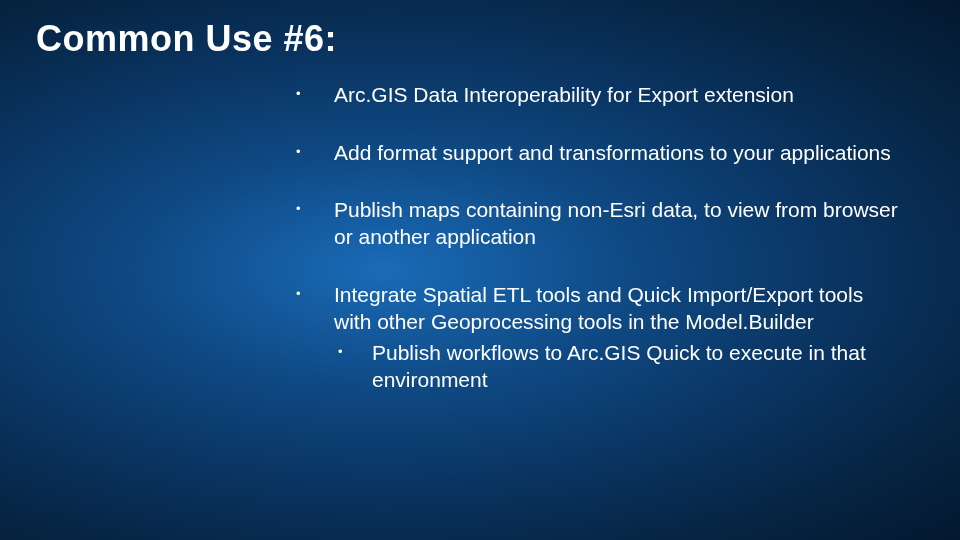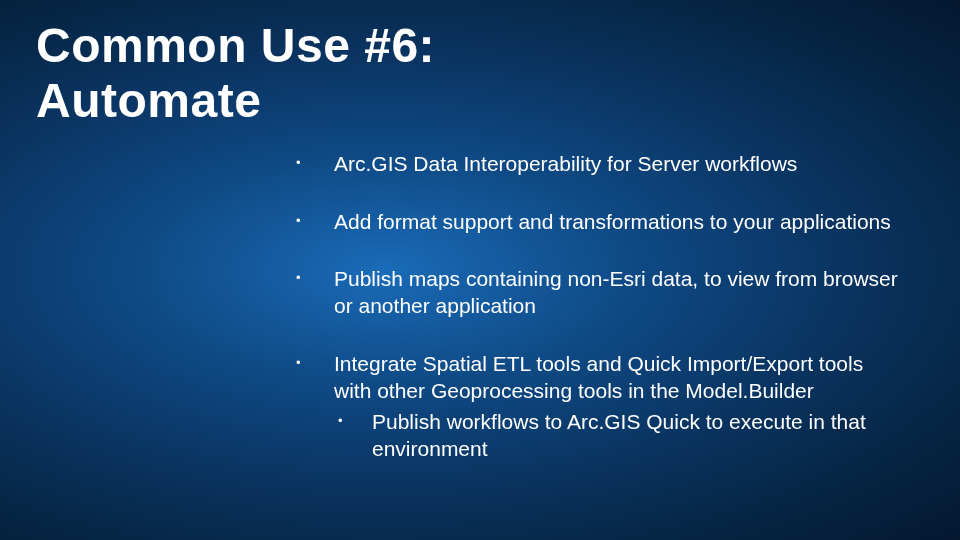--- a/index.html
+++ b/index.html
@@ -15,21 +15,21 @@
       color: #ffffff;
       overflow: hidden;
       position: relative;
     }
     .slide {
       width: 100%;
       height: 100%;
       padding: 18px 40px 20px 36px;
     }
     .title {
-      font-size: 48px;
+      font-size: 36px;
       font-weight: bold;
       line-height: 1.15;
       margin-bottom: 22px;
       letter-spacing: 0.5px;
     }
     .bullets {
       padding-left: 260px;
       padding-right: 20px;
     }
     .bullet {
@@ -65,28 +65,27 @@
     .sub-bullet .text {
       flex: 1;
     }
   </style>
 </head>
 <body>
 
 <div class="slide">
   <div class="title">
     <div>Common Use #6:</div>
-    <div>Automate</div>
   </div>
 
   <div class="bullets">
 
     <div class="bullet">
       <div class="dot">•</div>
-      <div class="text">Arc.GIS Data Interoperability for Server workflows</div>
+      <div class="text">Arc.GIS Data Interoperability for Export extension</div>
     </div>
 
     <div class="bullet">
       <div class="dot">•</div>
       <div class="text">Add format support and transformations to your applications</div>
     </div>
 
     <div class="bullet">
       <div class="dot">•</div>
       <div class="text">Publish maps containing non-Esri data, to view from browser or another application</div>

